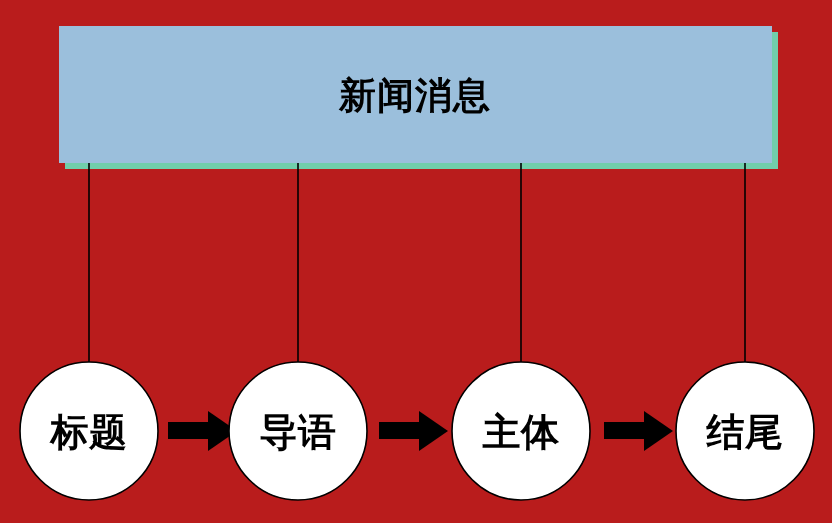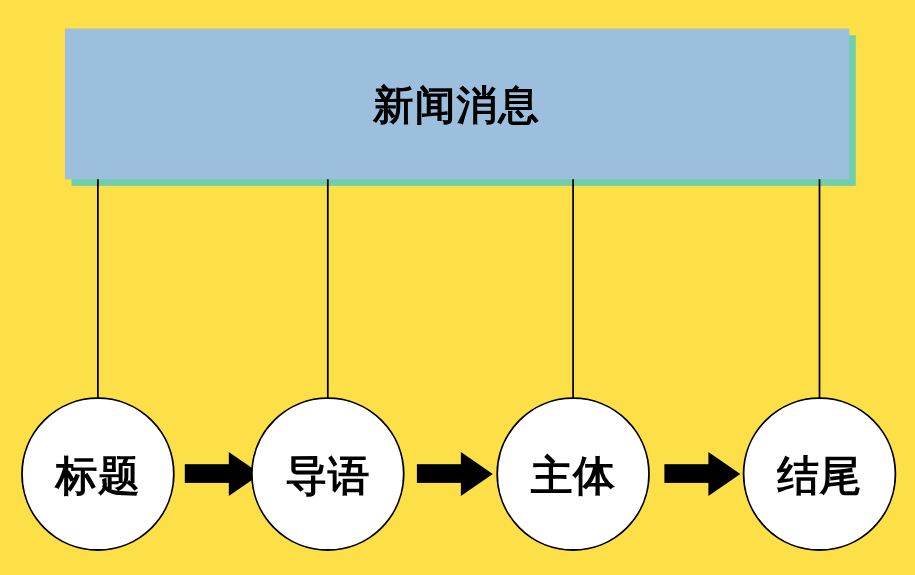--- a/index.html
+++ b/index.html
@@ -7,21 +7,21 @@
     padding: 0;
     background: #ffffff;
   }
   body {
     font-family: "DejaVu Sans", "Liberation Sans", sans-serif;
   }
   #diagram-root {
     position: relative;
     width: 832px;
     height: 523px;
-    background: #fde047;
+    background: #b91c1c;
     overflow: hidden;
     text-align: center;
   }
   #diagram-svg {
     position: absolute;
     top: 0;
     left: 0;
     width: 832px;
     height: 523px;
     display: block;

